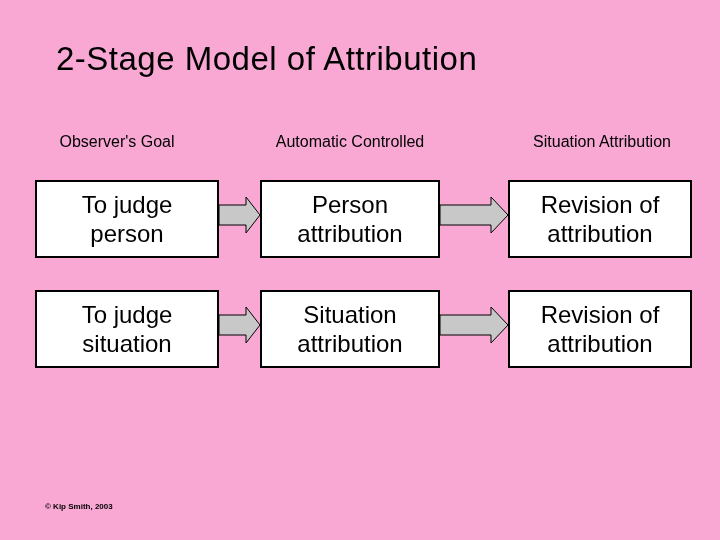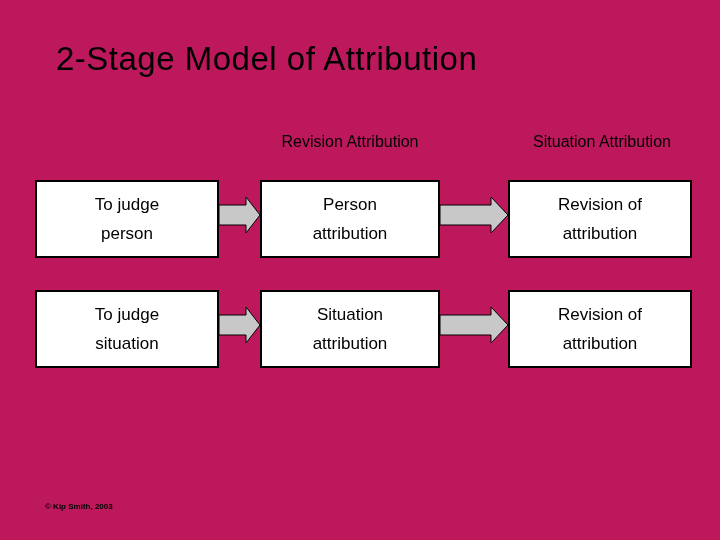--- a/index.html
+++ b/index.html
@@ -8,21 +8,21 @@
     width: 720px;
     height: 540px;
     background: #ffffff;
     font-family: "Liberation Sans", sans-serif;
     color: #000000;
   }
   .slide {
     position: relative;
     width: 720px;
     height: 540px;
-    background: #be185d;
+    background: #f9a8d4;
     overflow: hidden;
   }
   .title {
     position: absolute;
     left: 56px;
     top: 40px;
     margin: 0;
     font-size: 33px;
     font-weight: 400;
     letter-spacing: 0.5px;
@@ -41,21 +41,21 @@
   .col-header.h3 { left: 506px; width: 192px; }
 
   .box {
     position: absolute;
     border: 2px solid #000000;
     background: #ffffff;
     display: flex;
     align-items: center;
     justify-content: center;
     text-align: center;
-    font-size: 17px;
+    font-size: 24px;
     line-height: 29px;
   }
   .box .box-label { white-space: pre-line; }
   .c1 { left: 35px;  width: 180px; }
   .c2 { left: 260px; width: 176px; }
   .c3 { left: 508px; width: 180px; justify-content: center; }
   .r1 { top: 180px; height: 74px; }
   .r2 { top: 290px; height: 74px; }
 
   .arrow-layer {
@@ -80,21 +80,22 @@
     text-align: right;
   }
 </style>
 </head>
 <body>
 
 <div class="slide">
 
   <h1 class="title">2-Stage Model of Attribution</h1>
 
-  <div class="col-header h2">Revision Attribution</div>
+  <div class="col-header h1">Observer's Goal</div>
+  <div class="col-header h2">Automatic Controlled</div>
   <div class="col-header h3">Situation Attribution</div>
 
   <div class="box r1 c1">
     <span class="box-label">To judge
 person</span>
   </div>
   <div class="box r1 c2">
     <span class="box-label">Person
 attribution</span>
   </div>

